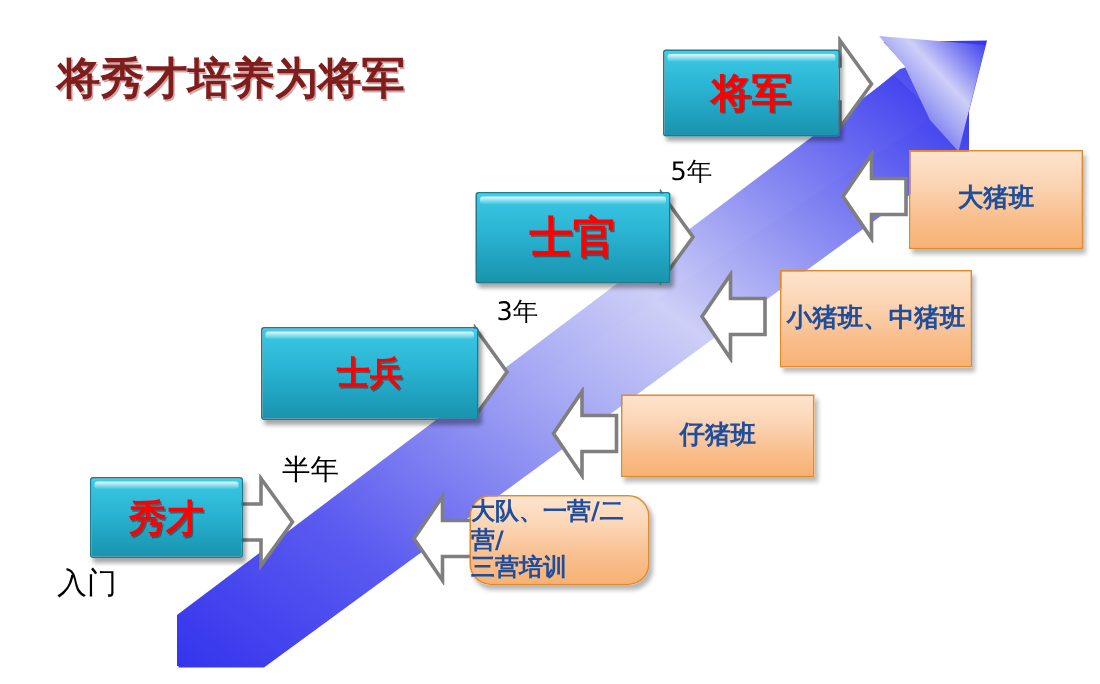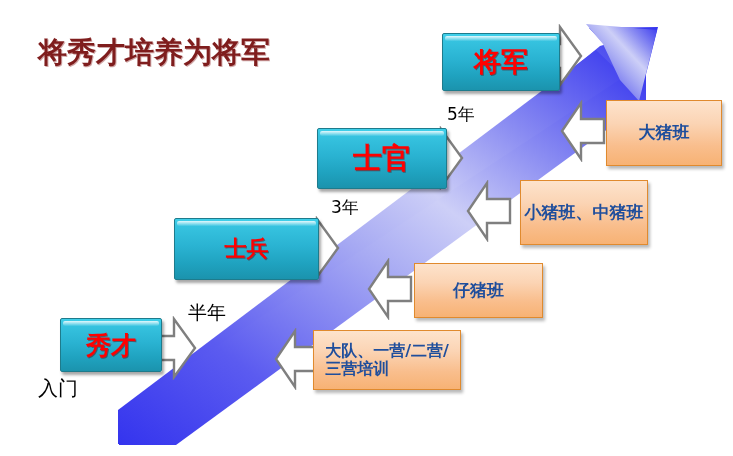--- a/index.html
+++ b/index.html
@@ -191,21 +191,21 @@
   <div class="rank-box" style="left:285px; top:128px; width:130px; height:61px; font-size:29px;">
     <span>士官</span>
   </div>
   <div class="dur-label" style="left:331px; top:196px; font-size:17px;">3年</div>
 
   <div class="rank-box" style="left:410px; top:33px; width:118px; height:58px; font-size:27px;">
     <span>将军</span>
   </div>
   <div class="dur-label" style="left:447px; top:103px; font-size:17px;">5年</div>
 
-  <div class="train-box" style="left:313px; top:330px; width:148px; height:60px; font-size:16px;">
+  <div class="train-box" style="left:313px; top:330px; width:120px; height:60px; font-size:16px;border-radius:14px;">
     <div>
       <div>大队、一营/二营/</div>
       <div>三营培训</div>
     </div>
   </div>
 
   <div class="train-box" style="left:414px; top:263px; width:129px; height:55px; font-size:17px;">
     <span>仔猪班</span>
   </div>
 

